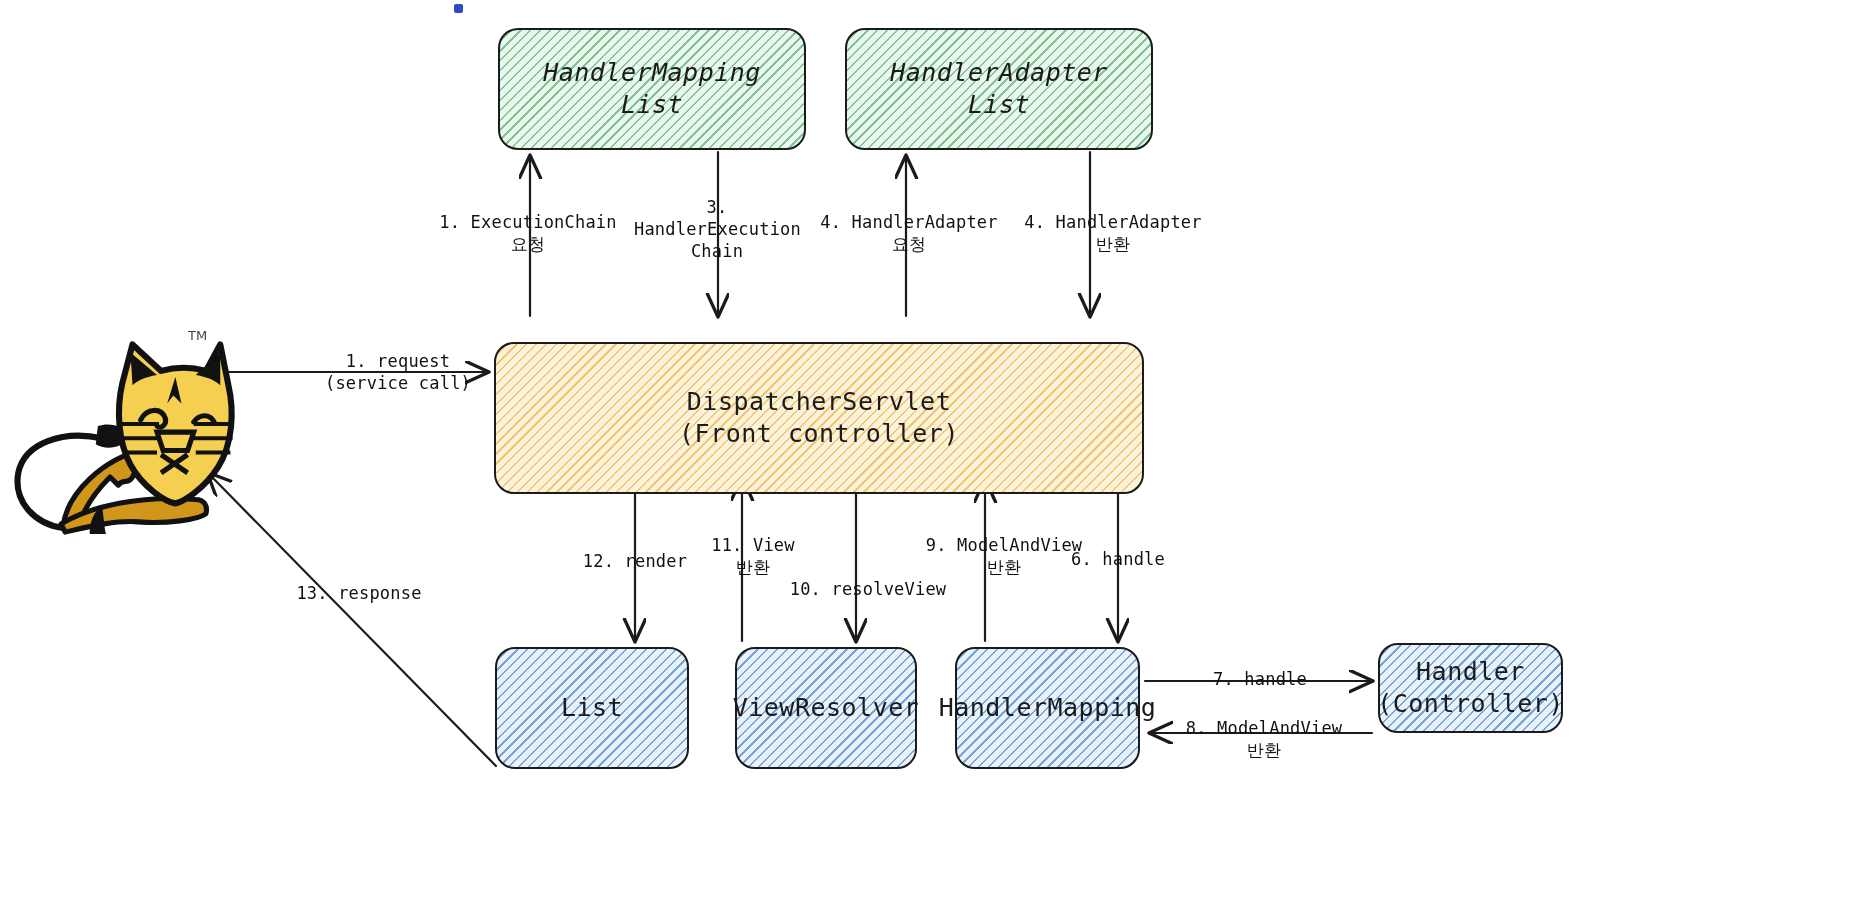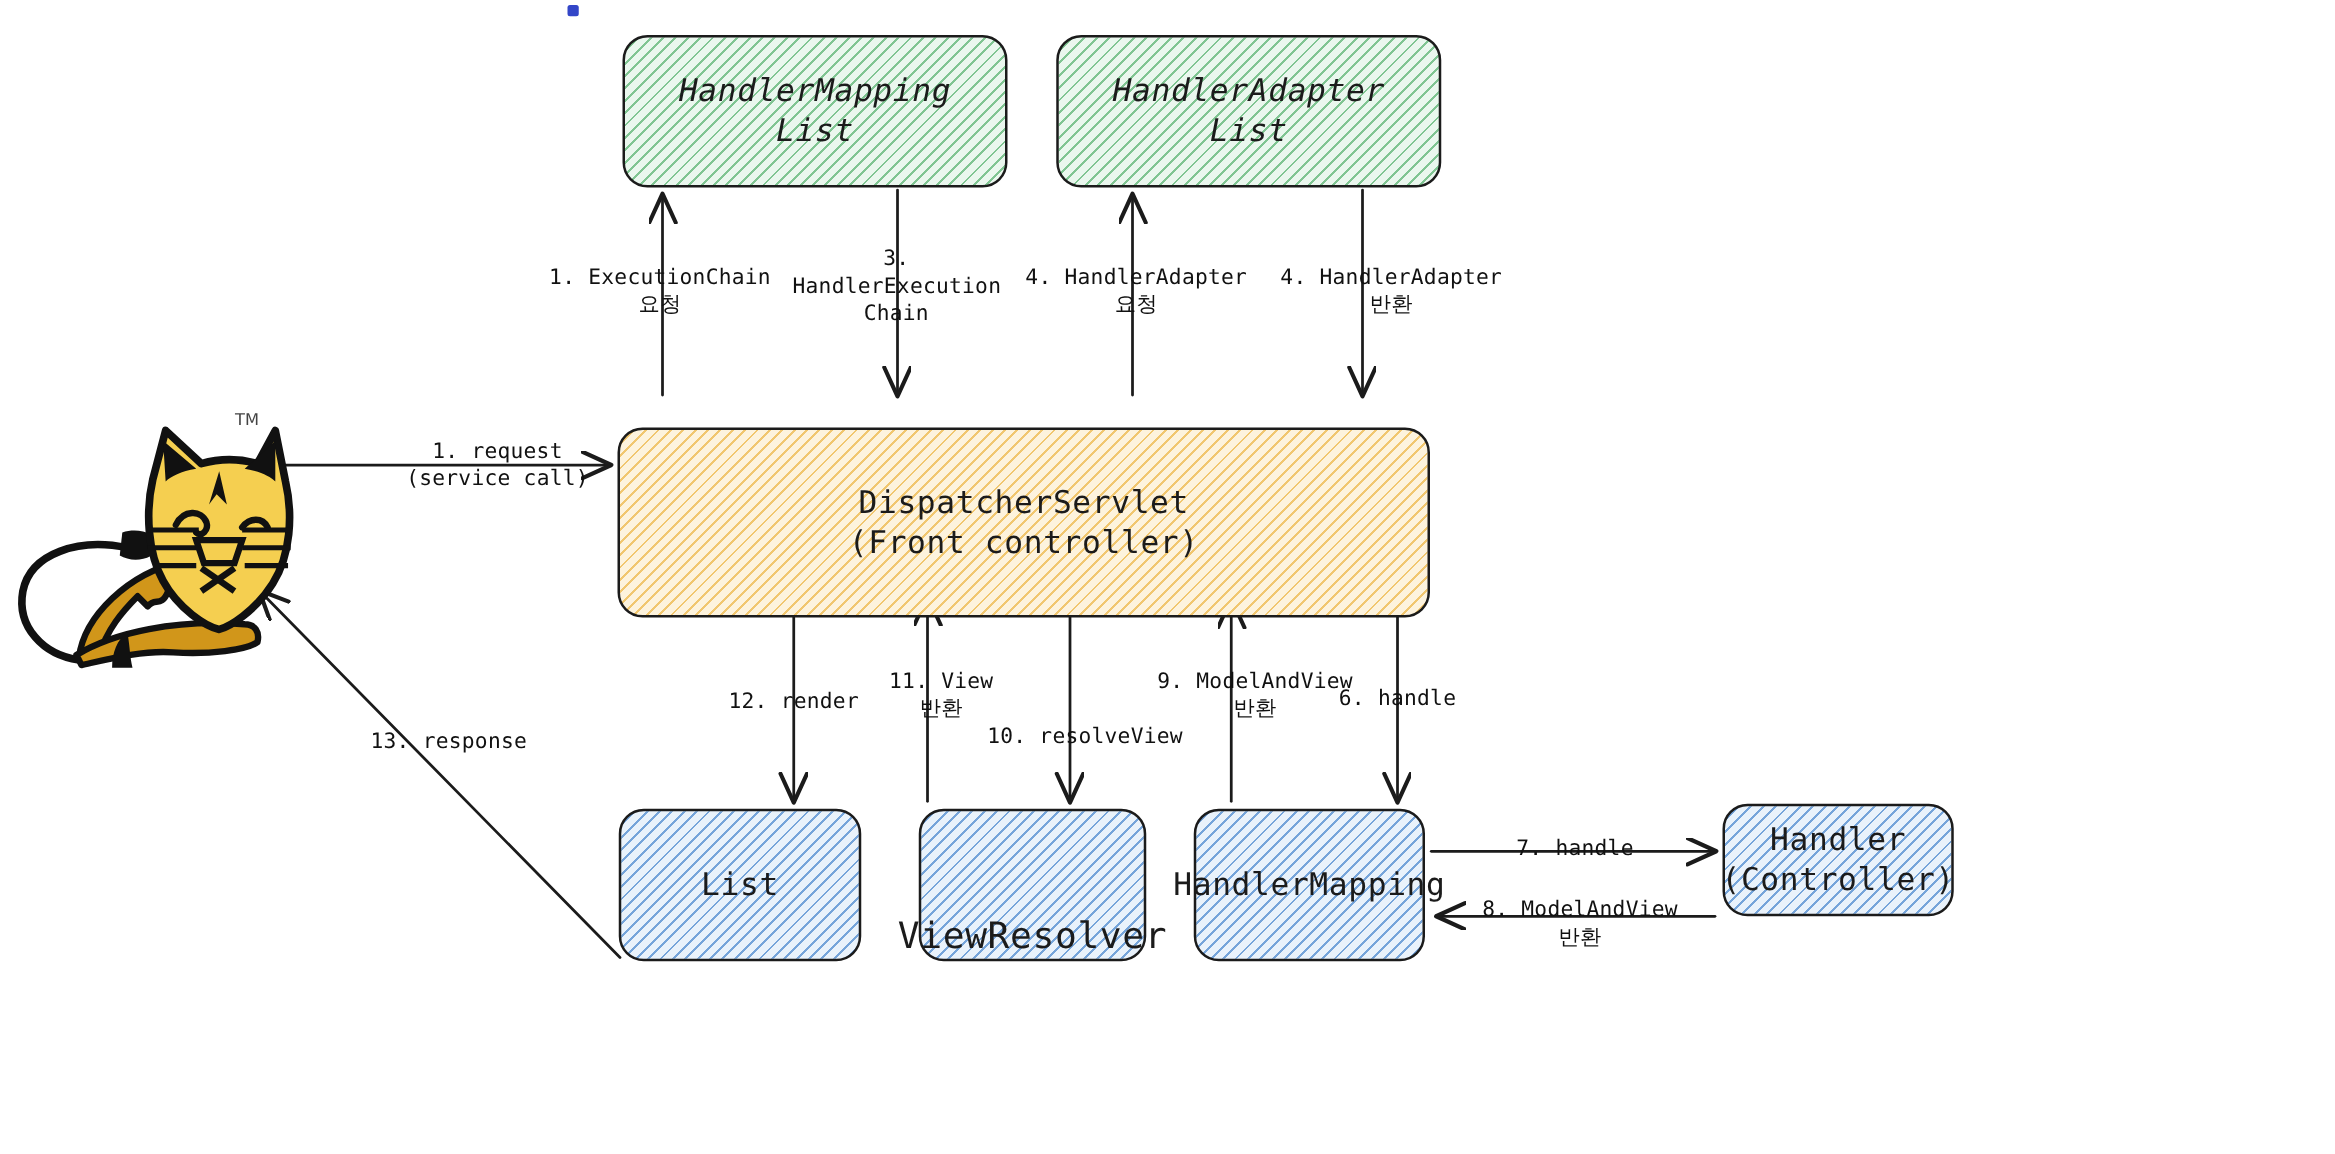--- a/index.html
+++ b/index.html
@@ -118,21 +118,21 @@
     </g>
     <text id="tm-mark" x="188" y="340" font-size="13" font-family="DejaVu Sans, sans-serif" fill="#444">TM</text>
   </svg>
 
   <div id="nodes-layer">
       <div class="node green" style="left: 498px; top: 28px; width: 308px; height: 122px; font-size: 25px;"><span class="cap">HandlerMapping List</span></div>
       <div class="node green" style="left: 845px; top: 28px; width: 308px; height: 122px; font-size: 25px;"><span class="cap">HandlerAdapter List</span></div>
       <div class="node yellow" style="left: 494px; top: 318px; width: 650px; height: 152px; font-size: 25px; margin-top: 24px;"><span class="cap">DispatcherServlet
 (Front controller)</span></div>
       <div class="node blue" style="left: 495px; top: 647px; width: 194px; height: 122px; font-size: 25px;"><span class="cap">List</span></div>
-      <div class="node blue" style="left: 735px; top: 647px; width: 182px; height: 122px; font-size: 29px; align-items: flex-end;"><span class="cap">ViewResolver</span></div>
+      <div class="node blue" style="left: 735px; top: 647px; width: 182px; height: 122px; font-size: 25px;"><span class="cap">ViewResolver</span></div>
       <div class="node blue" style="left: 955px; top: 647px; width: 185px; height: 122px; font-size: 25px;"><span class="cap">HandlerMapping</span></div>
       <div class="node blue" style="left: 1378px; top: 643px; width: 185px; height: 90px; font-size: 25px;"><span class="cap">Handler
 (Controller)</span></div>
     </div>
   <div id="labels-layer">
       <div class="edge-label" style="left: 297px; top: 350px; width: 202px;">1. request
 (service call)</div>
       <div class="edge-label" style="left: 432px; top: 211px; width: 192px;">1. ExecutionChain
 요청</div>
       <div class="edge-label" style="left: 634px; top: 196px; width: 166px;">3.

